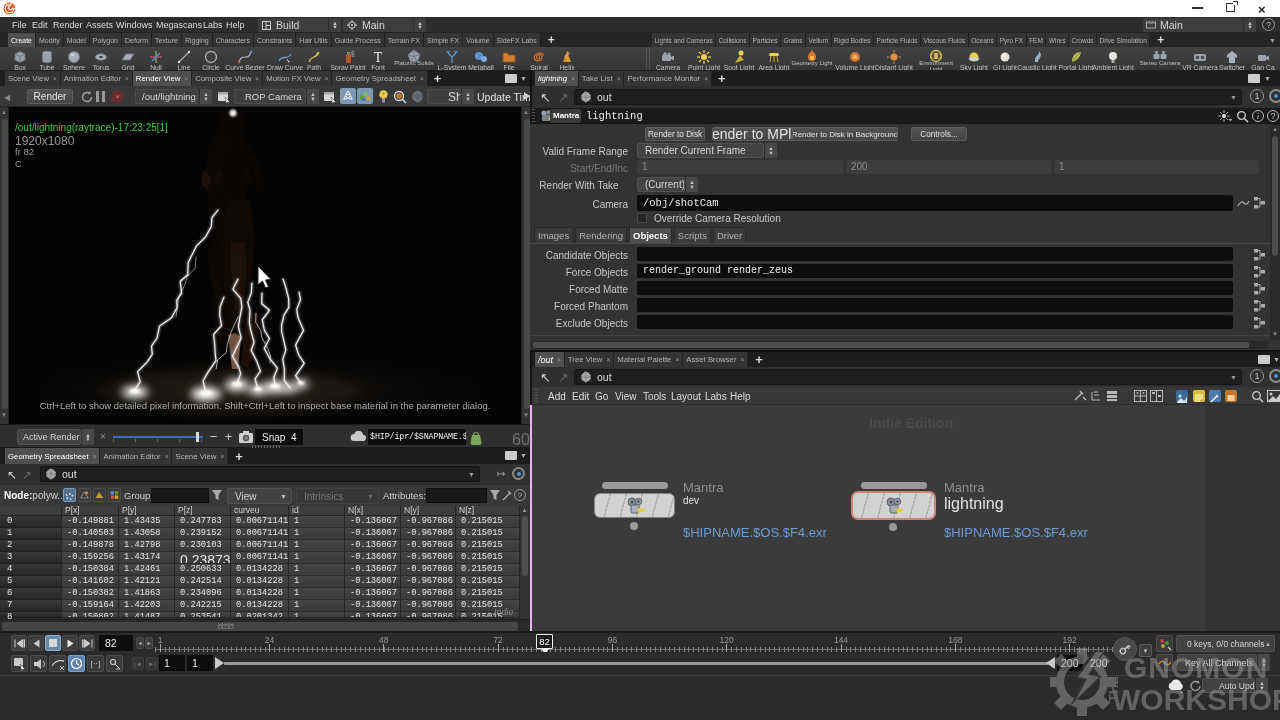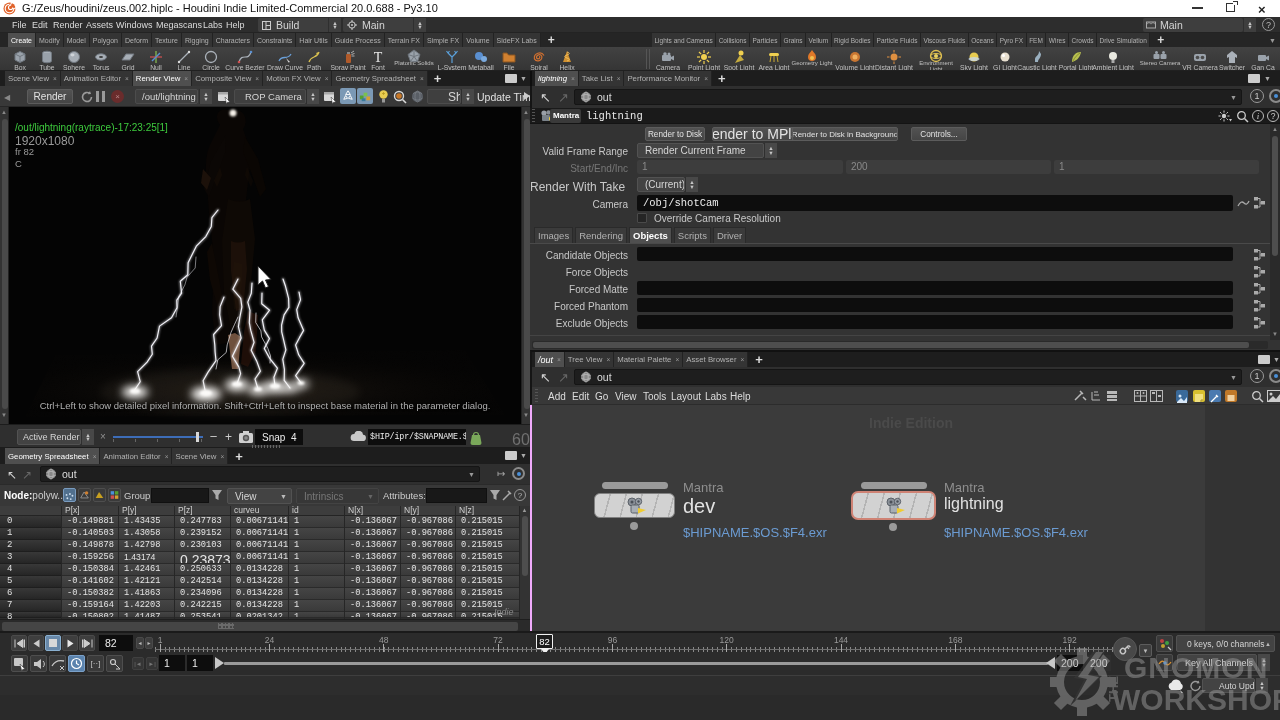--- a/index.html
+++ b/index.html
@@ -18,21 +18,20 @@
 </style>
 </head>
 <body>
 <div class="abs" style="left:0;top:0;width:1280px;height:720px;background:#333">
 
 <div class="abs" style="left:0;top:0;width:1280px;height:17px;background:#fff">
  <svg class="abs" style="left:3px;top:2px" width="13" height="13" viewBox="0 0 13 13">
   <circle cx="6.5" cy="6.5" r="6" fill="#e0622a"></circle>
   <path d="M6.5 2.2 a4.3 4.3 0 1 0 4.3 4.3 a3.2 3.2 0 1 0 -3.2 -3.2 a2.1 2.1 0 1 0 2.1 2.1" fill="none" stroke="#fff" stroke-width="1.1"></path>
  </svg>
- <div class="abs" style="left:22px;top:1px;font-size:11px;color:#111;line-height:15px">G:/Zeus/houdini/zeus.002.hiplc - Houdini Indie Limited-Commercial 20.0.688 - Py3.10</div>
  <div class="abs" style="left:1192px;top:7px;width:11px;height:2px;background:#333"></div>
  <div class="abs" style="left:1226px;top:3px;width:9px;height:9px;border:1.5px solid #333"></div>
  <div class="abs" style="left:1233px;top:1px;width:5px;height:4px;background:#fff;border-top:1.5px solid #333;border-right:1.5px solid #333"></div>
  <div class="abs" style="left:1258px;top:2px;font-size:13px;color:#222;font-weight:bold">×</div>
 </div>
 
 <div class="abs" style="left:0;top:17px;width:1280px;height:16px;background:#2d2d2d;border-bottom:1px solid #232323">
 <div class="abs" style="left:12px;top:3px;font-size:9px;color:#dcdcdc">File</div>
       <div class="abs" style="left:32px;top:3px;font-size:9px;color:#dcdcdc">Edit</div>
       <div class="abs" style="left:53px;top:3px;font-size:9px;color:#dcdcdc">Render</div>
@@ -720,21 +719,21 @@
       <div class="abs" style="left:456px;top:33.5px;width:63px;height:12px;background:linear-gradient(#454545,#3a3a3a);border-bottom:1px solid #2a2a2a;overflow:hidden">
         <span style="position:absolute;left:5px;top:0.5px;font-size:8.7px;color:#e4e4e4;font-family:'Liberation Mono',monospace">0.215015</span>
       </div>
       <div class="abs" style="left:0;top:45.5px;width:61px;height:12px;background:linear-gradient(#383838,#262626);border-bottom:1px solid #1e1e1e">
         <span style="position:absolute;left:7px;top:0.5px;font-size:9px;color:#e0e0e0;font-family:'Liberation Mono',monospace">3</span>
       </div>
       <div class="abs" style="left:62px;top:45.5px;width:56px;height:12px;background:linear-gradient(#454545,#3a3a3a);border-bottom:1px solid #2a2a2a;overflow:hidden">
         <span style="position:absolute;left:5px;top:0.5px;font-size:8.7px;color:#e4e4e4;font-family:'Liberation Mono',monospace">-0.159256</span>
       </div>
       <div class="abs" style="left:119px;top:45.5px;width:55px;height:12px;background:linear-gradient(#454545,#3a3a3a);border-bottom:1px solid #2a2a2a;overflow:hidden">
-        <span style="position:absolute;left:5px;top:0.5px;font-size:8.7px;color:#e4e4e4;font-family:Liberation Sans, sans-serif">1.43174</span>
+        <span style="position:absolute;left:5px;top:0.5px;font-size:8.7px;color:#e4e4e4;font-family:Liberation Mono, monospace">1.43174</span>
       </div>
       <div class="abs" style="left:175px;top:45.5px;width:55px;height:12px;background:linear-gradient(#454545,#3a3a3a);border-bottom:1px solid #2a2a2a;overflow:hidden">
         <span style="position:absolute;left:5px;top:0.5px;font-size:14px;color:#e4e4e4;font-family:Liberation Sans, sans-serif">0.238733</span>
       </div>
       <div class="abs" style="left:231px;top:45.5px;width:57px;height:12px;background:linear-gradient(#454545,#3a3a3a);border-bottom:1px solid #2a2a2a;overflow:hidden">
         <span style="position:absolute;left:5px;top:0.5px;font-size:8.7px;color:#e4e4e4;font-family:'Liberation Mono',monospace">0.00671141</span>
       </div>
       <div class="abs" style="left:289px;top:45.5px;width:55px;height:12px;background:linear-gradient(#454545,#3a3a3a);border-bottom:1px solid #2a2a2a;overflow:hidden">
         <span style="position:absolute;left:5px;top:0.5px;font-size:8.7px;color:#e4e4e4;font-family:'Liberation Mono',monospace">1</span>
       </div>
@@ -953,21 +952,21 @@
  <div class="combo abs" style="left:107px;top:19px;width:127px;height:15px;font-size:10px">
         <span style="margin-left:7px">Render Current Frame</span>
       </div>
  <div class="abs spin" style="left:234px;top:19px;height:15px">▲<br>▼</div>
 
  <div class="abs" style="left:0;top:39px;width:98px;text-align:right;font-size:10px;color:#777">Start/End/Inc</div>
  <div class="abs" style="left:107px;top:36px;width:206px;height:14px;background:#3d3d3d;border-radius:2px;color:#8a8a8a;font-size:10px;line-height:14px"><span style="margin-left:5px">1</span></div>
  <div class="abs" style="left:316px;top:36px;width:205px;height:14px;background:#3d3d3d;border-radius:2px;color:#8a8a8a;font-size:10px;line-height:14px"><span style="margin-left:5px">200</span></div>
  <div class="abs" style="left:524px;top:36px;width:205px;height:14px;background:#3d3d3d;border-radius:2px;color:#8a8a8a;font-size:10px;line-height:14px"><span style="margin-left:5px">1</span></div>
 
- <div class="abs" style="left:0;top:56px;width:98px;text-align:left;font-size:12px;color:#c8c8c8">Render With Take</div>
+ <div class="abs" style="left:0;top:56px;width:98px;text-align:center;font-size:10px;color:#c8c8c8">Render With Take</div>
  <div class="combo abs" style="left:107px;top:53px;width:48px;height:15px;font-size:10px">
         <span style="margin-left:7px">(Current)</span>
       </div>
  <div class="abs spin" style="left:155px;top:53px;height:15px">▲<br>▼</div>
 
  <div class="abs" style="left:0;top:75px;width:98px;text-align:right;font-size:10px;color:#c8c8c8">Camera</div>
  <div class="dfield abs mono" style="left:107px;top:71px;width:596px;height:16px;font-size:10.5px;border-radius:2px">
         <span style="margin-left:6px">/obj/shotCam</span>
       </div>
  <svg class="abs" style="left:707px;top:74px" width="13" height="10" viewBox="0 0 13 10">
@@ -993,20 +992,23 @@
  <div class="abs" style="left:0;top:119px;width:750px;height:1px;background:#4a4a4a"></div>
       <div class="abs" style="left:0;top:125.5px;width:98px;text-align:right;font-size:10px;color:#c8c8c8">Candidate Objects</div>
       <div class="dfield abs mono" style="left:107px;top:122.5px;width:596px;height:14px;font-size:10px;border-radius:2px"></div>
       <svg class="abs" style="left:723px;top:123.5px" width="13" height="13" viewBox="0 0 13 13">
         <rect x="1" y="1" width="4" height="3.5" fill="#aaa"></rect>
         <rect x="8" y="5" width="4" height="3.5" fill="#aaa"></rect>
         <rect x="1" y="9" width="4" height="3.5" fill="#aaa"></rect>
         <path d="M5 2.5 H7 V11 H5 M7 7 H8" stroke="#aaa" fill="none"></path>
       </svg>
       <div class="abs" style="left:0;top:142.5px;width:98px;text-align:right;font-size:10px;color:#c8c8c8">Force Objects</div>
+      <div class="dfield abs mono" style="left:107px;top:139.5px;width:596px;height:14px;font-size:10px;border-radius:2px">
+        <span style="margin-left:6px">render_ground render_zeus</span>
+      </div>
       <svg class="abs" style="left:723px;top:140.5px" width="13" height="13" viewBox="0 0 13 13">
         <rect x="1" y="1" width="4" height="3.5" fill="#aaa"></rect>
         <rect x="8" y="5" width="4" height="3.5" fill="#aaa"></rect>
         <rect x="1" y="9" width="4" height="3.5" fill="#aaa"></rect>
         <path d="M5 2.5 H7 V11 H5 M7 7 H8" stroke="#aaa" fill="none"></path>
       </svg>
       <div class="abs" style="left:0;top:159.5px;width:98px;text-align:right;font-size:10px;color:#c8c8c8">Forced Matte</div>
       <div class="dfield abs mono" style="left:107px;top:156.5px;width:596px;height:14px;font-size:10px;border-radius:2px"></div>
       <svg class="abs" style="left:723px;top:157.5px" width="13" height="13" viewBox="0 0 13 13">
         <rect x="1" y="1" width="4" height="3.5" fill="#aaa"></rect>
@@ -1138,21 +1140,21 @@
           <circle cx="9" cy="6" r="4" fill="#8a9098" stroke="#5a6068"></circle>
           <circle cx="15.5" cy="5.5" r="3.2" fill="#9aa0a8" stroke="#5a6068"></circle>
           <circle cx="9" cy="6" r="1.5" fill="#4a5058"></circle>
           <circle cx="15.5" cy="5.5" r="1.2" fill="#4a5058"></circle>
           <rect x="8" y="9" width="8" height="8" rx="1.5" fill="#a8aeb4" stroke="#5a6068"></rect>
           <path d="M15 12 l8 2 -8 3.5 Z" fill="#f0cc30"></path>
         </svg>
  </div>
  <div class="abs" style="left:98px;top:117px;width:8px;height:8px;border-radius:50%;background:#9a9a9a"></div>
  <div class="abs" style="left:151px;top:75px;font-size:13px;color:#8e8e8e">Mantra</div>
- <div class="abs" style="left:151px;top:90px;font-size:20px;color:#e2e2e2">dev</div>
+ <div class="abs" style="left:151px;top:90px;font-size:10px;color:#e2e2e2">dev</div>
  <div class="abs" style="left:151px;top:120px;font-size:13px;color:#6b9bd2">$HIPNAME.$OS.$F4.exr</div>
 
  <div class="abs" style="left:329px;top:77px;width:66px;height:7px;background:#9a9a9a;border-radius:4px"></div>
  <div class="abs" style="left:319px;top:86px;width:85px;height:29px;background:#d2d2d2;border:2px solid #cf8375;border-radius:7px;overflow:hidden">
    <div style="position:absolute;inset:0;background:repeating-linear-gradient(105deg,transparent 0 14px,#b4b4b4 14px 15.5px)"></div>
    <svg class="abs" style="left:29px;top:3px" width="24" height="20" viewBox="0 0 24 20">
           <circle cx="9" cy="6" r="4" fill="#8a9098" stroke="#5a6068"></circle>
           <circle cx="15.5" cy="5.5" r="3.2" fill="#9aa0a8" stroke="#5a6068"></circle>
           <circle cx="9" cy="6" r="1.5" fill="#4a5058"></circle>
           <circle cx="15.5" cy="5.5" r="1.2" fill="#4a5058"></circle>

